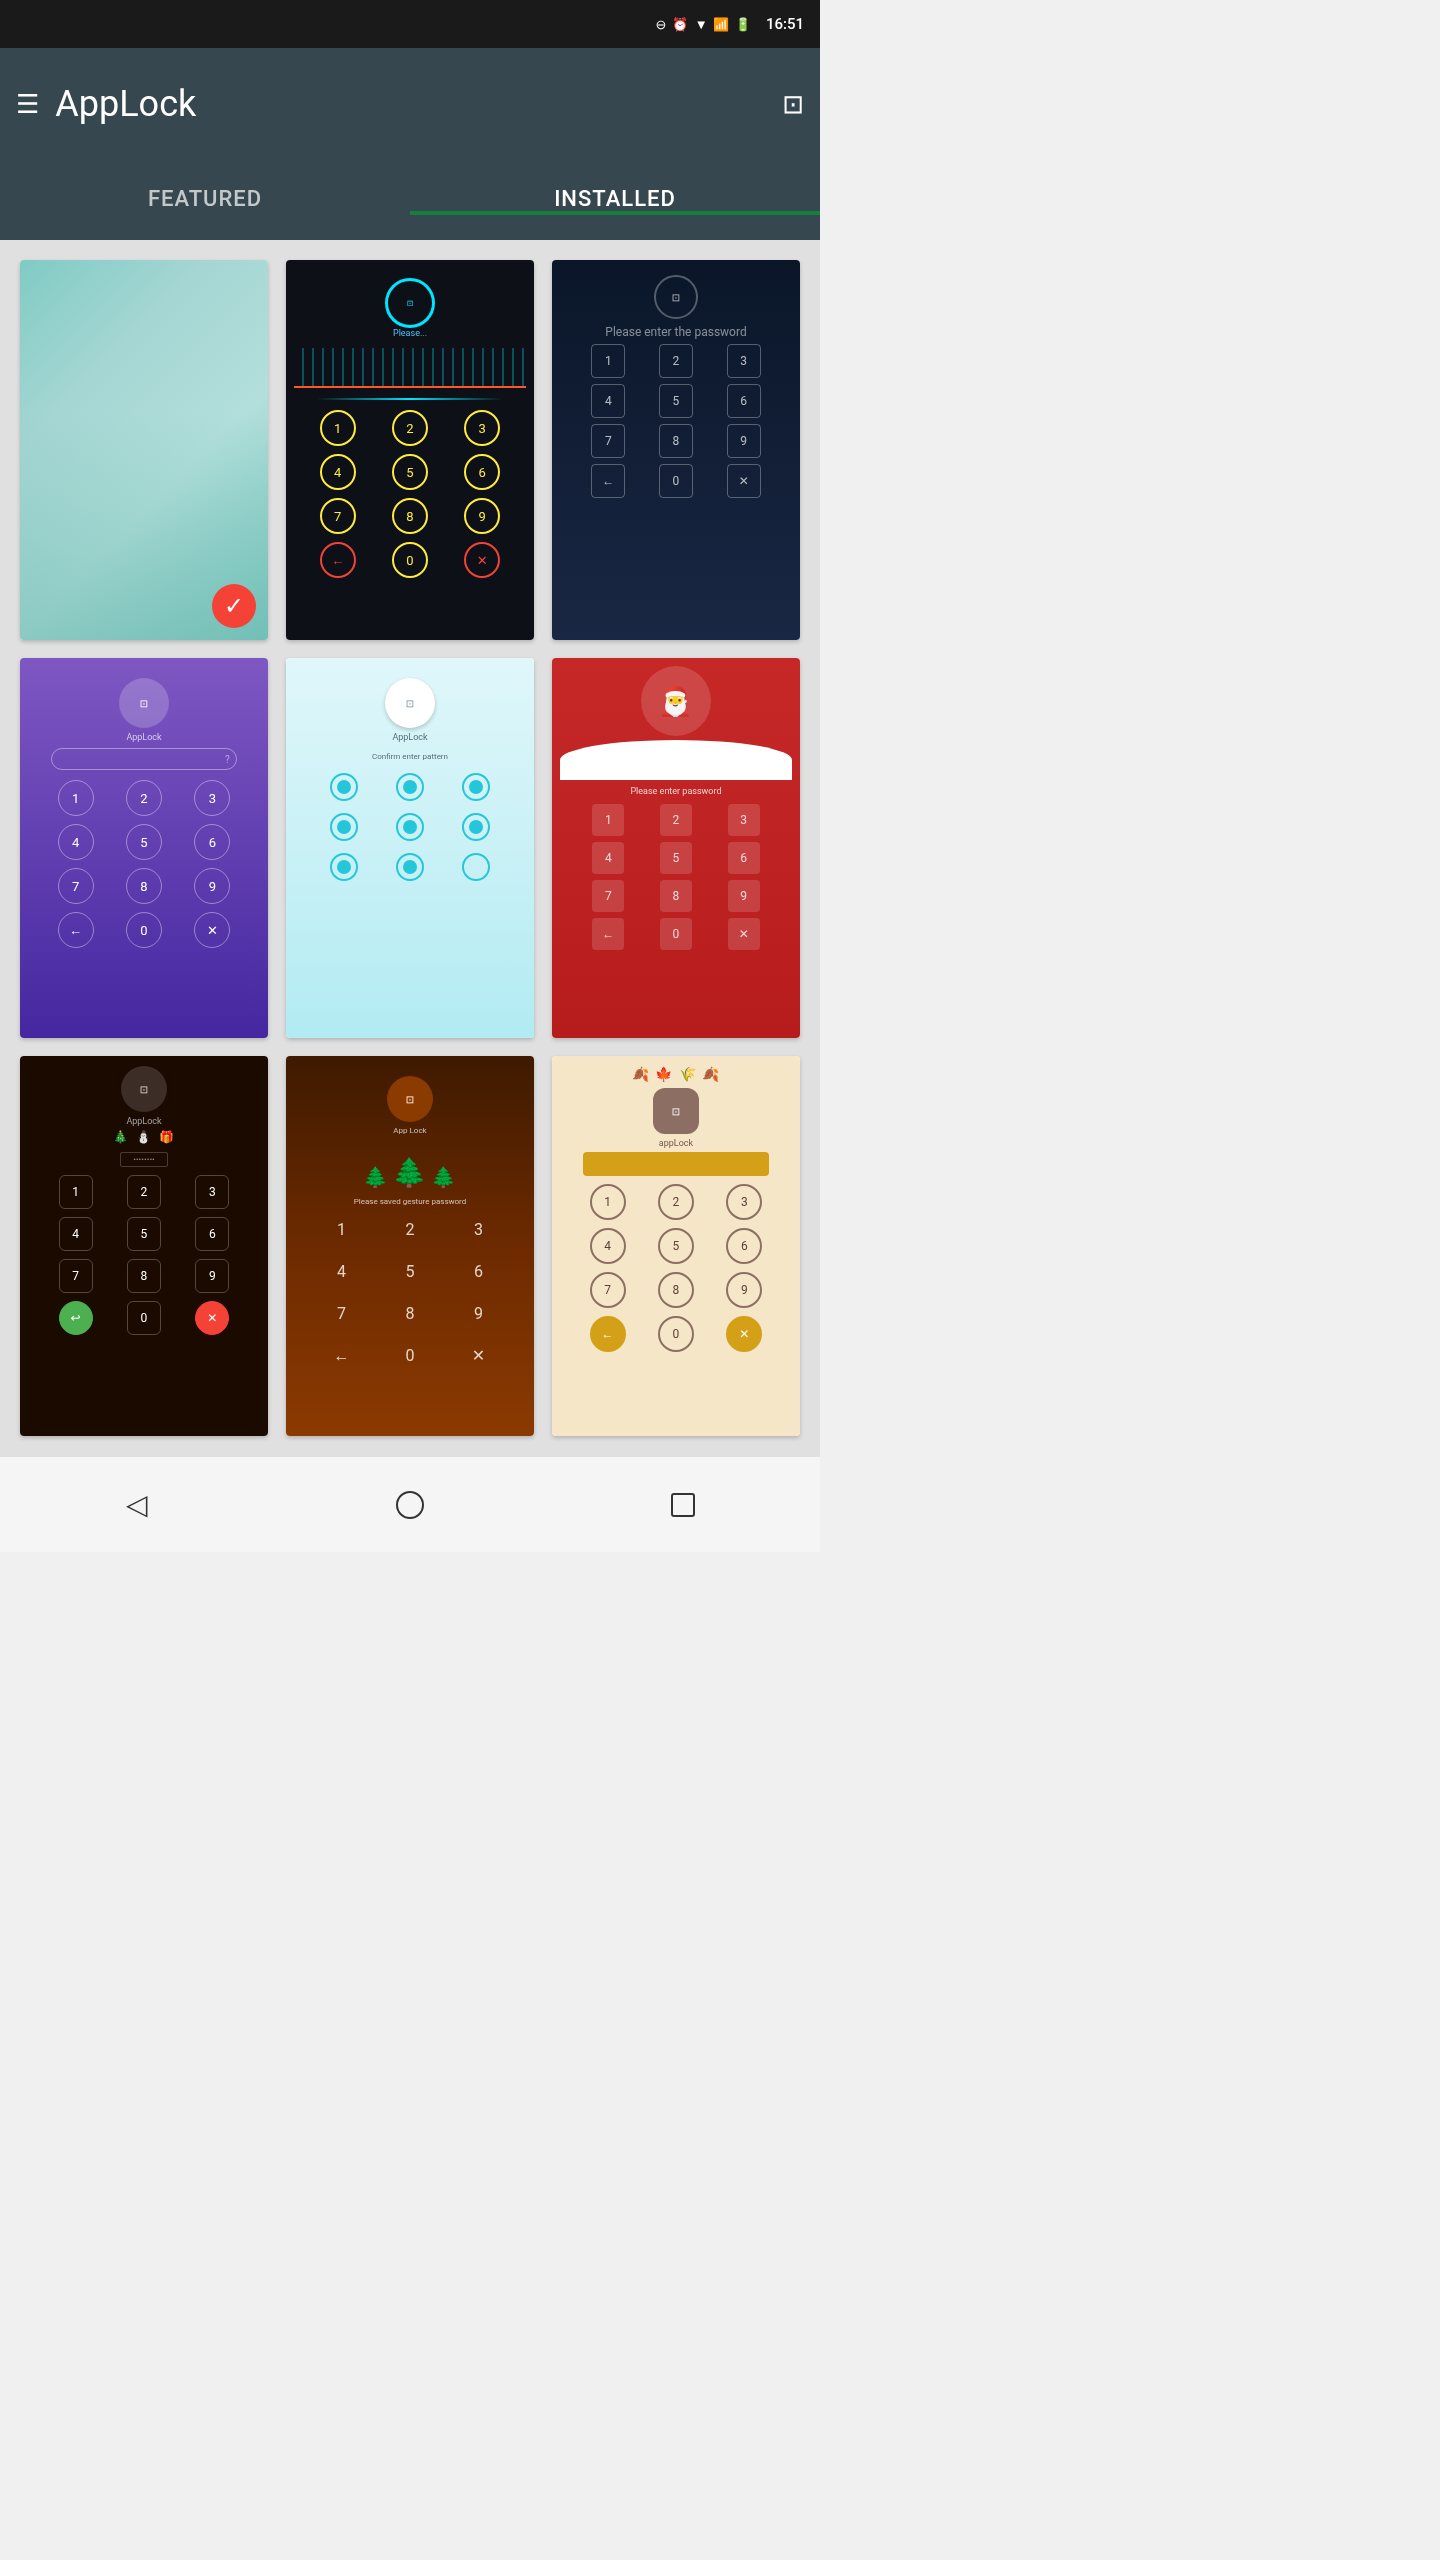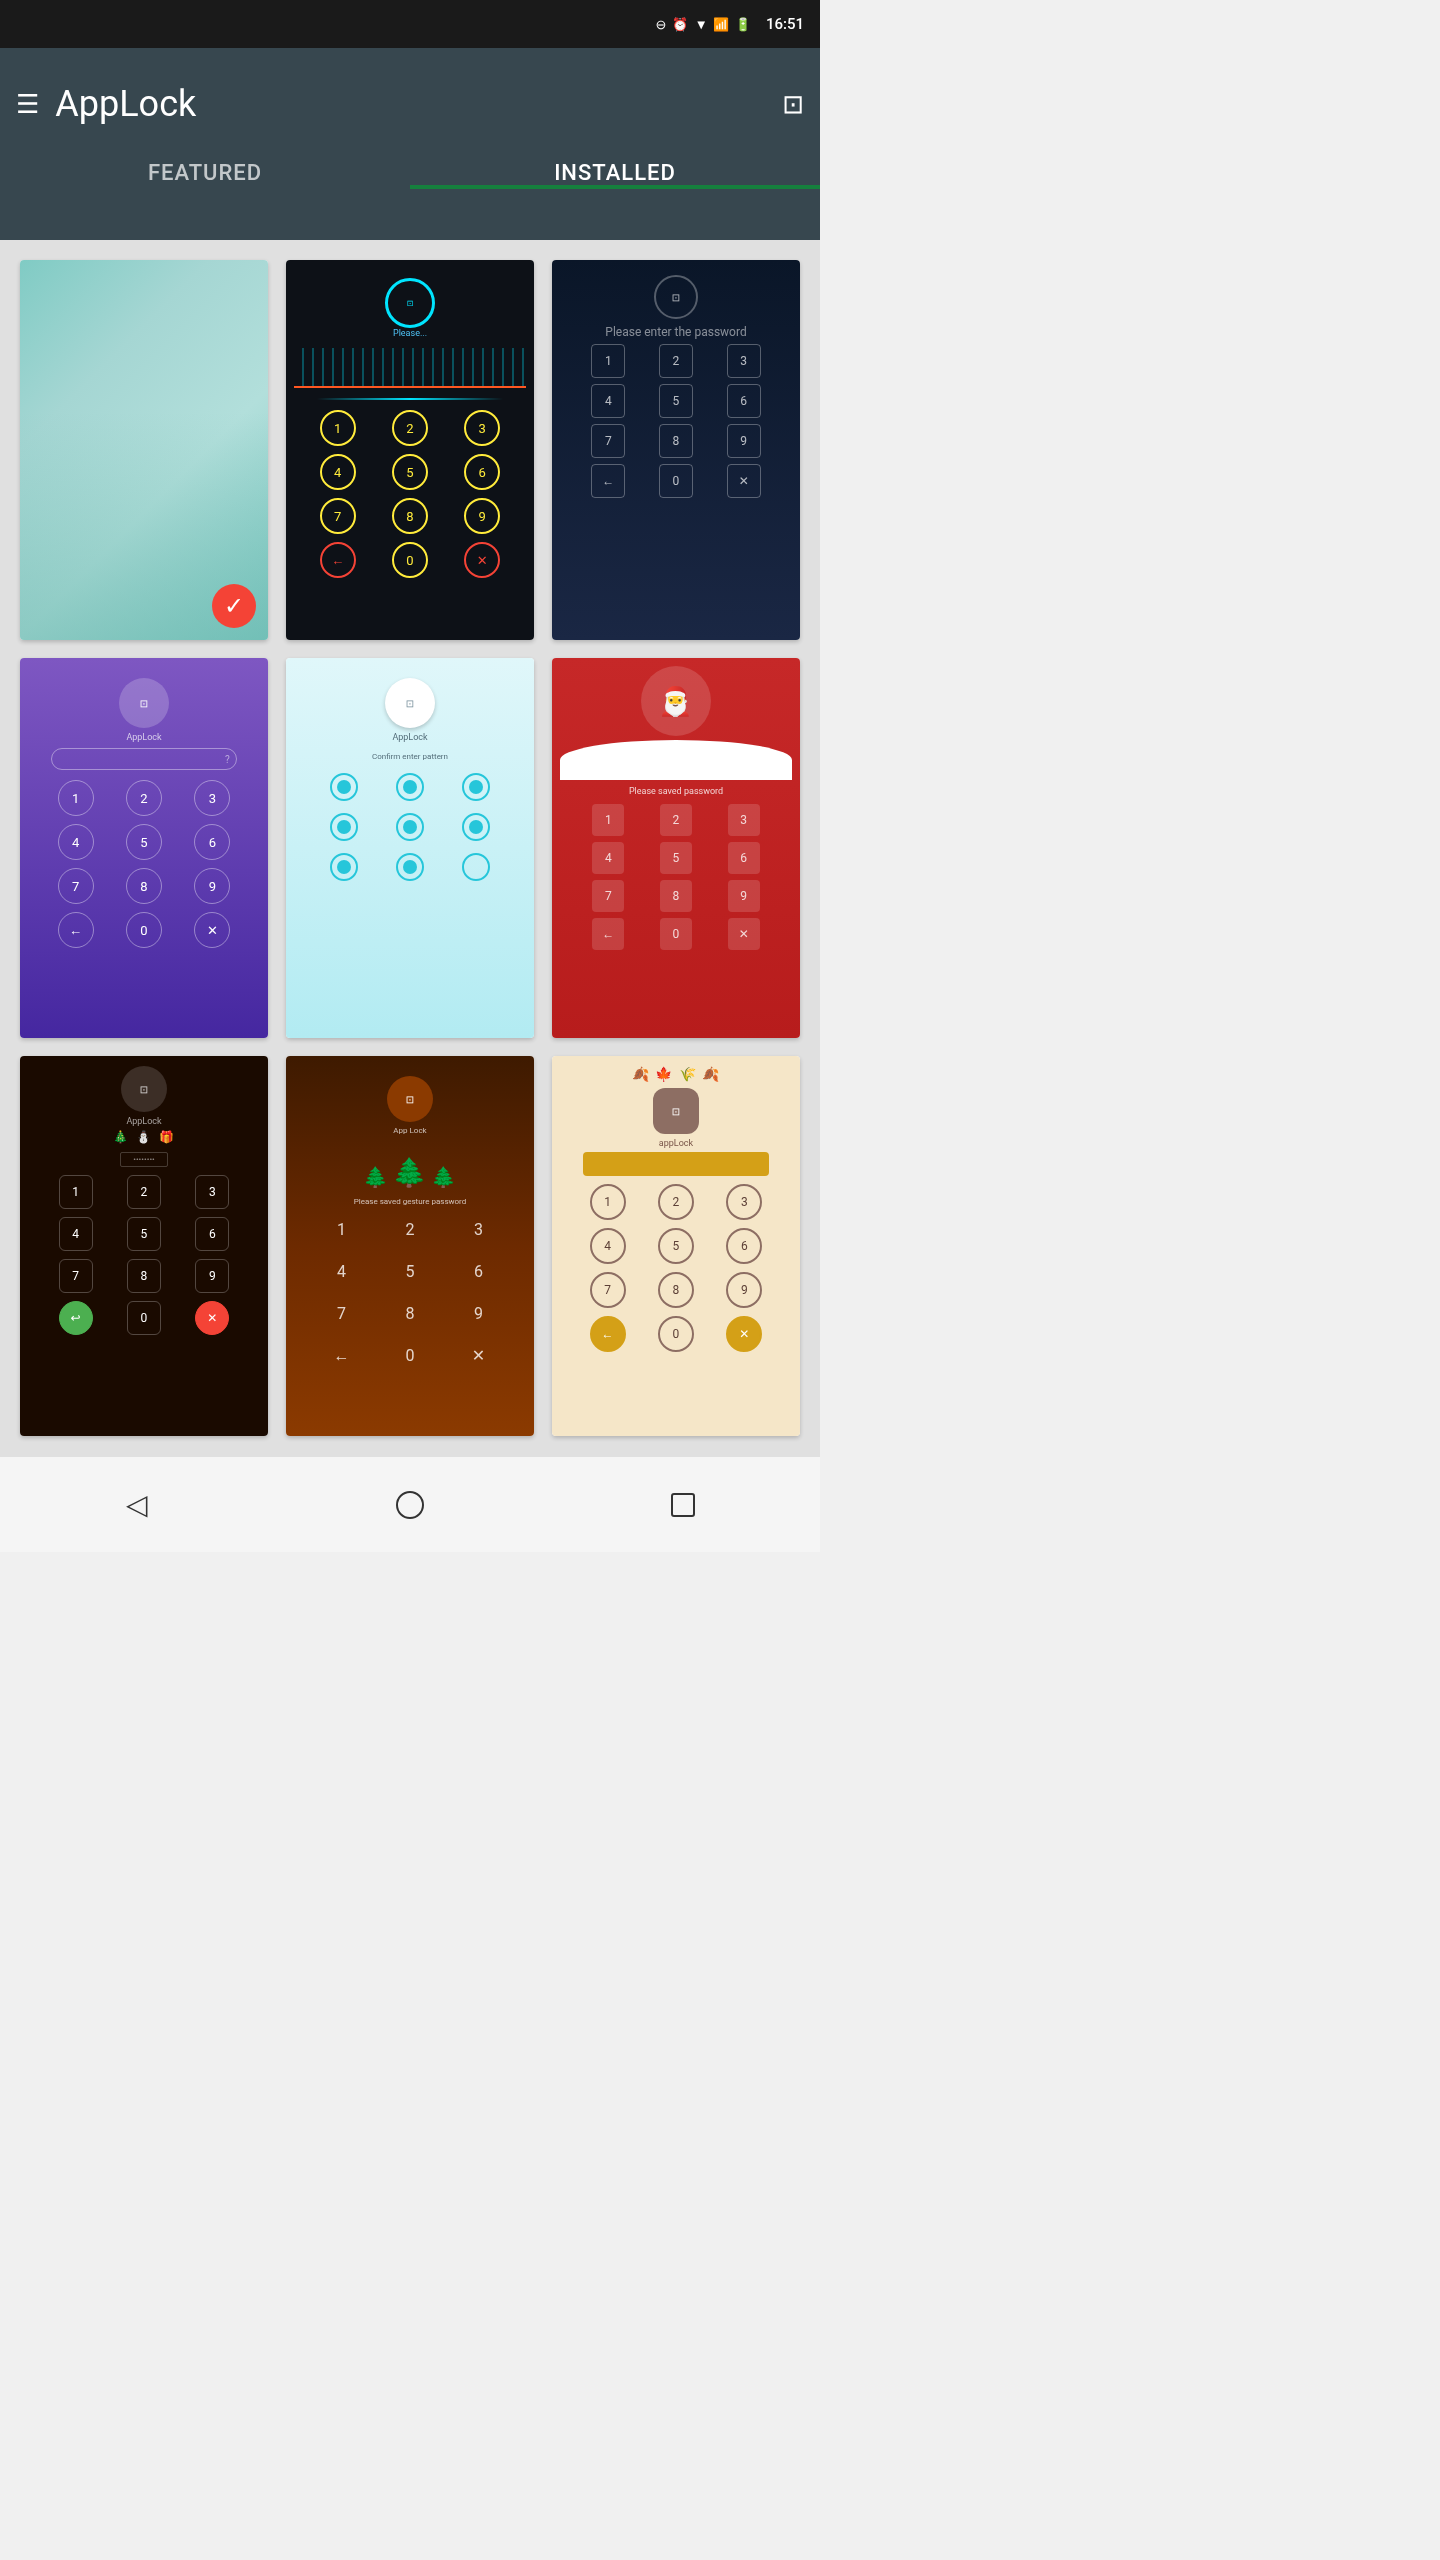--- a/index.html
+++ b/index.html
@@ -77,21 +77,21 @@
       font-size: 26px;
       cursor: pointer;
     }
 
     
     .tab-bar {
       width: 100%;
       height: 80px;
       background: #37474f;
       display: flex;
-      align-items: flex-start;
+      align-items: center;
     }
 
     .tab {
       flex: 1;
       display: flex;
       align-items: center;
       justify-content: center;
       color: rgba(255,255,255,0.7);
       font-size: 22px;
       font-weight: 500;
@@ -743,21 +743,21 @@
           </div>
         <div class="theme-5-dot"></div>
       </div>
     </div>
   </div>
 
   <div class="theme-card">
     <div class="theme-preview theme-6">
       <div class="theme-6-santa">🎅</div>
       <div class="theme-6-snow"></div>
-      <div class="theme-6-text">Please saved password</div>
+      <div class="theme-6-text">Please enter password</div>
       <div class="theme-6-numpad">
         <div class="theme-6-btn">1</div>
         <div class="theme-6-btn">2</div>
         <div class="theme-6-btn">3</div>
         <div class="theme-6-btn">4</div>
         <div class="theme-6-btn">5</div>
         <div class="theme-6-btn">6</div>
         <div class="theme-6-btn">7</div>
         <div class="theme-6-btn">8</div>
         <div class="theme-6-btn">9</div>

